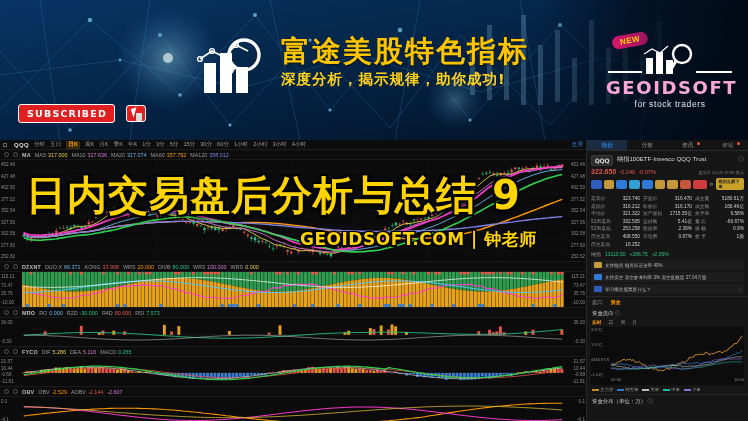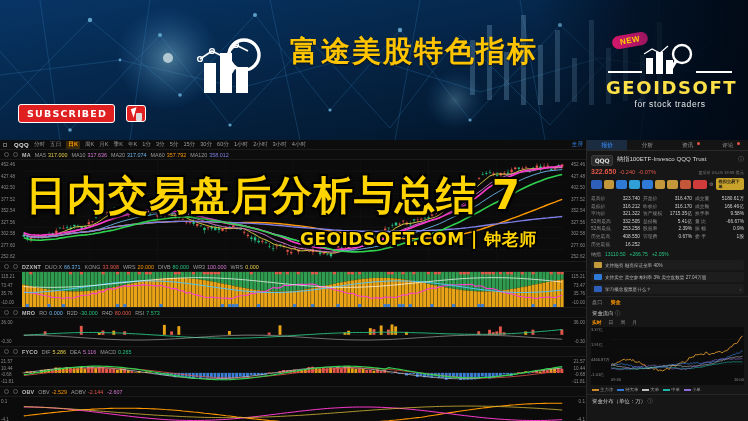--- a/index.html
+++ b/index.html
@@ -27,31 +27,31 @@
               font-family:"DejaVu Sans",sans-serif; }
   .sub-cursor { width:20px; height:17px; background:#e02020; border:1.5px solid #fff; border-radius:3px;
                 position:relative; }
   .sub-cursor:after { content:""; position:absolute; left:5px; top:2px; width:0; height:0;
         border-left:6px solid #fff; border-bottom:9px solid transparent; transform:rotate(-18deg); }
   .sub-cursor:before { content:""; position:absolute; left:9px; top:7px; width:6px; height:8px;
         background:#dcdcdc; border-radius:1px; }
 
   .brand-block { position:absolute; left:196px; top:34px; display:flex; align-items:flex-start; }
   .brand-logo { width:82px; height:62px; position:relative; flex:0 0 auto; margin-top:3px; }
-  .brand-text { margin-left:12px; }
+  .brand-text { margin-left:3px; }
   .title-cn { font-size:29px; font-weight:bold; color:#ffc400; letter-spacing:2px; line-height:34px;
               font-family:"DejaVu Sans",sans-serif; text-shadow:0 1px 2px rgba(0,0,0,.6); }
   .subtitle-cn { font-size:14.5px; font-weight:bold; color:#ffd21a; letter-spacing:1px; line-height:20px;
               font-family:"DejaVu Sans",sans-serif; margin-top:1px; }
   .date-cn { font-size:19px; font-weight:bold; color:#ffc400; letter-spacing:1.5px; margin-top:5px;
              text-align:center; font-family:"DejaVu Sans",sans-serif; }
 
   .geo-block { position:absolute; right:14px; top:40px; width:128px; text-align:center; }
   .geo-mark { height:38px; position:relative; }
-  .geo-name { font-size:18px; font-weight:bold; color:#fde047; letter-spacing:1.6px; line-height:20px;
+  .geo-name { font-size:18px; font-weight:bold; color:#f9a8d4; letter-spacing:1.6px; line-height:20px;
               font-family:"DejaVu Sans",sans-serif; }
   .geo-tag { font-size:8.5px; color:#e8e8e8; letter-spacing:.6px; margin-top:1px; }
   .new-badge { position:absolute; right:86px; top:-6px; background:linear-gradient(90deg,#d5176a,#9b1560);
                color:#ffd000; font-size:8px; font-weight:bold; padding:2px 8px; border-radius:9px;
                transform:rotate(-10deg); letter-spacing:.5px; }
 
   
   .app { position:absolute; left:0; top:140px; width:748px; height:281px; background:#131313; display:flex; }
   .left-pane { width:586px; height:281px; background:#101010; position:relative; }
   .right-pane { width:162px; height:281px; background:#161616; border-left:1px solid #282828; position:relative; }
@@ -207,20 +207,21 @@
           <circle cx="4" cy="22" r="2.4" fill="none" stroke="#fff" stroke-width="1.4"></circle>
           <circle cx="16" cy="14" r="2.4" fill="none" stroke="#fff" stroke-width="1.4"></circle>
           <circle cx="28" cy="20" r="2.4" fill="none" stroke="#fff" stroke-width="1.4"></circle>
           <circle cx="40" cy="8" r="2.4" fill="none" stroke="#fff" stroke-width="1.4"></circle>
           <circle cx="48" cy="18" r="15" fill="none" stroke="#fff" stroke-width="3.4"></circle>
           <line x1="38" y1="30" x2="28" y2="46" stroke="#fff" stroke-width="4" stroke-linecap="round"></line>
         </svg>
       </div>
       <div class="brand-text">
         <div class="title-cn">富途美股特色指标</div>
+        <div class="subtitle-cn">深度分析，揭示规律，助你成功!</div>
       </div>
     </div>
 
     <div class="geo-block">
       <div class="new-badge">NEW</div>
       <div class="geo-mark">
         <svg viewBox="0 0 128 38" width="128" height="38">
           <rect x="40" y="18" width="7" height="16" fill="#fff"></rect>
           <rect x="50" y="12" width="7" height="22" fill="#fff"></rect>
           <rect x="60" y="20" width="7" height="14" fill="#fff"></rect>
@@ -1546,15 +1547,15 @@
       </div>
 
       <div class="sect-title" style="border-top:1px solid #262626;padding-top:3px">
         <span>资金分布（单位：万）</span>
         <span style="color:#7a7a7a">ⓘ</span>
       </div>
 
     </div>
   </div>
 
-  <div class="overlay-title">日内交易盘后分析与总结 7</div>
+  <div class="overlay-title">日内交易盘后分析与总结 9</div>
   <div class="overlay-sub">GEOIDSOFT.COM | 钟老师</div>
 </div>
 
 </body></html>

